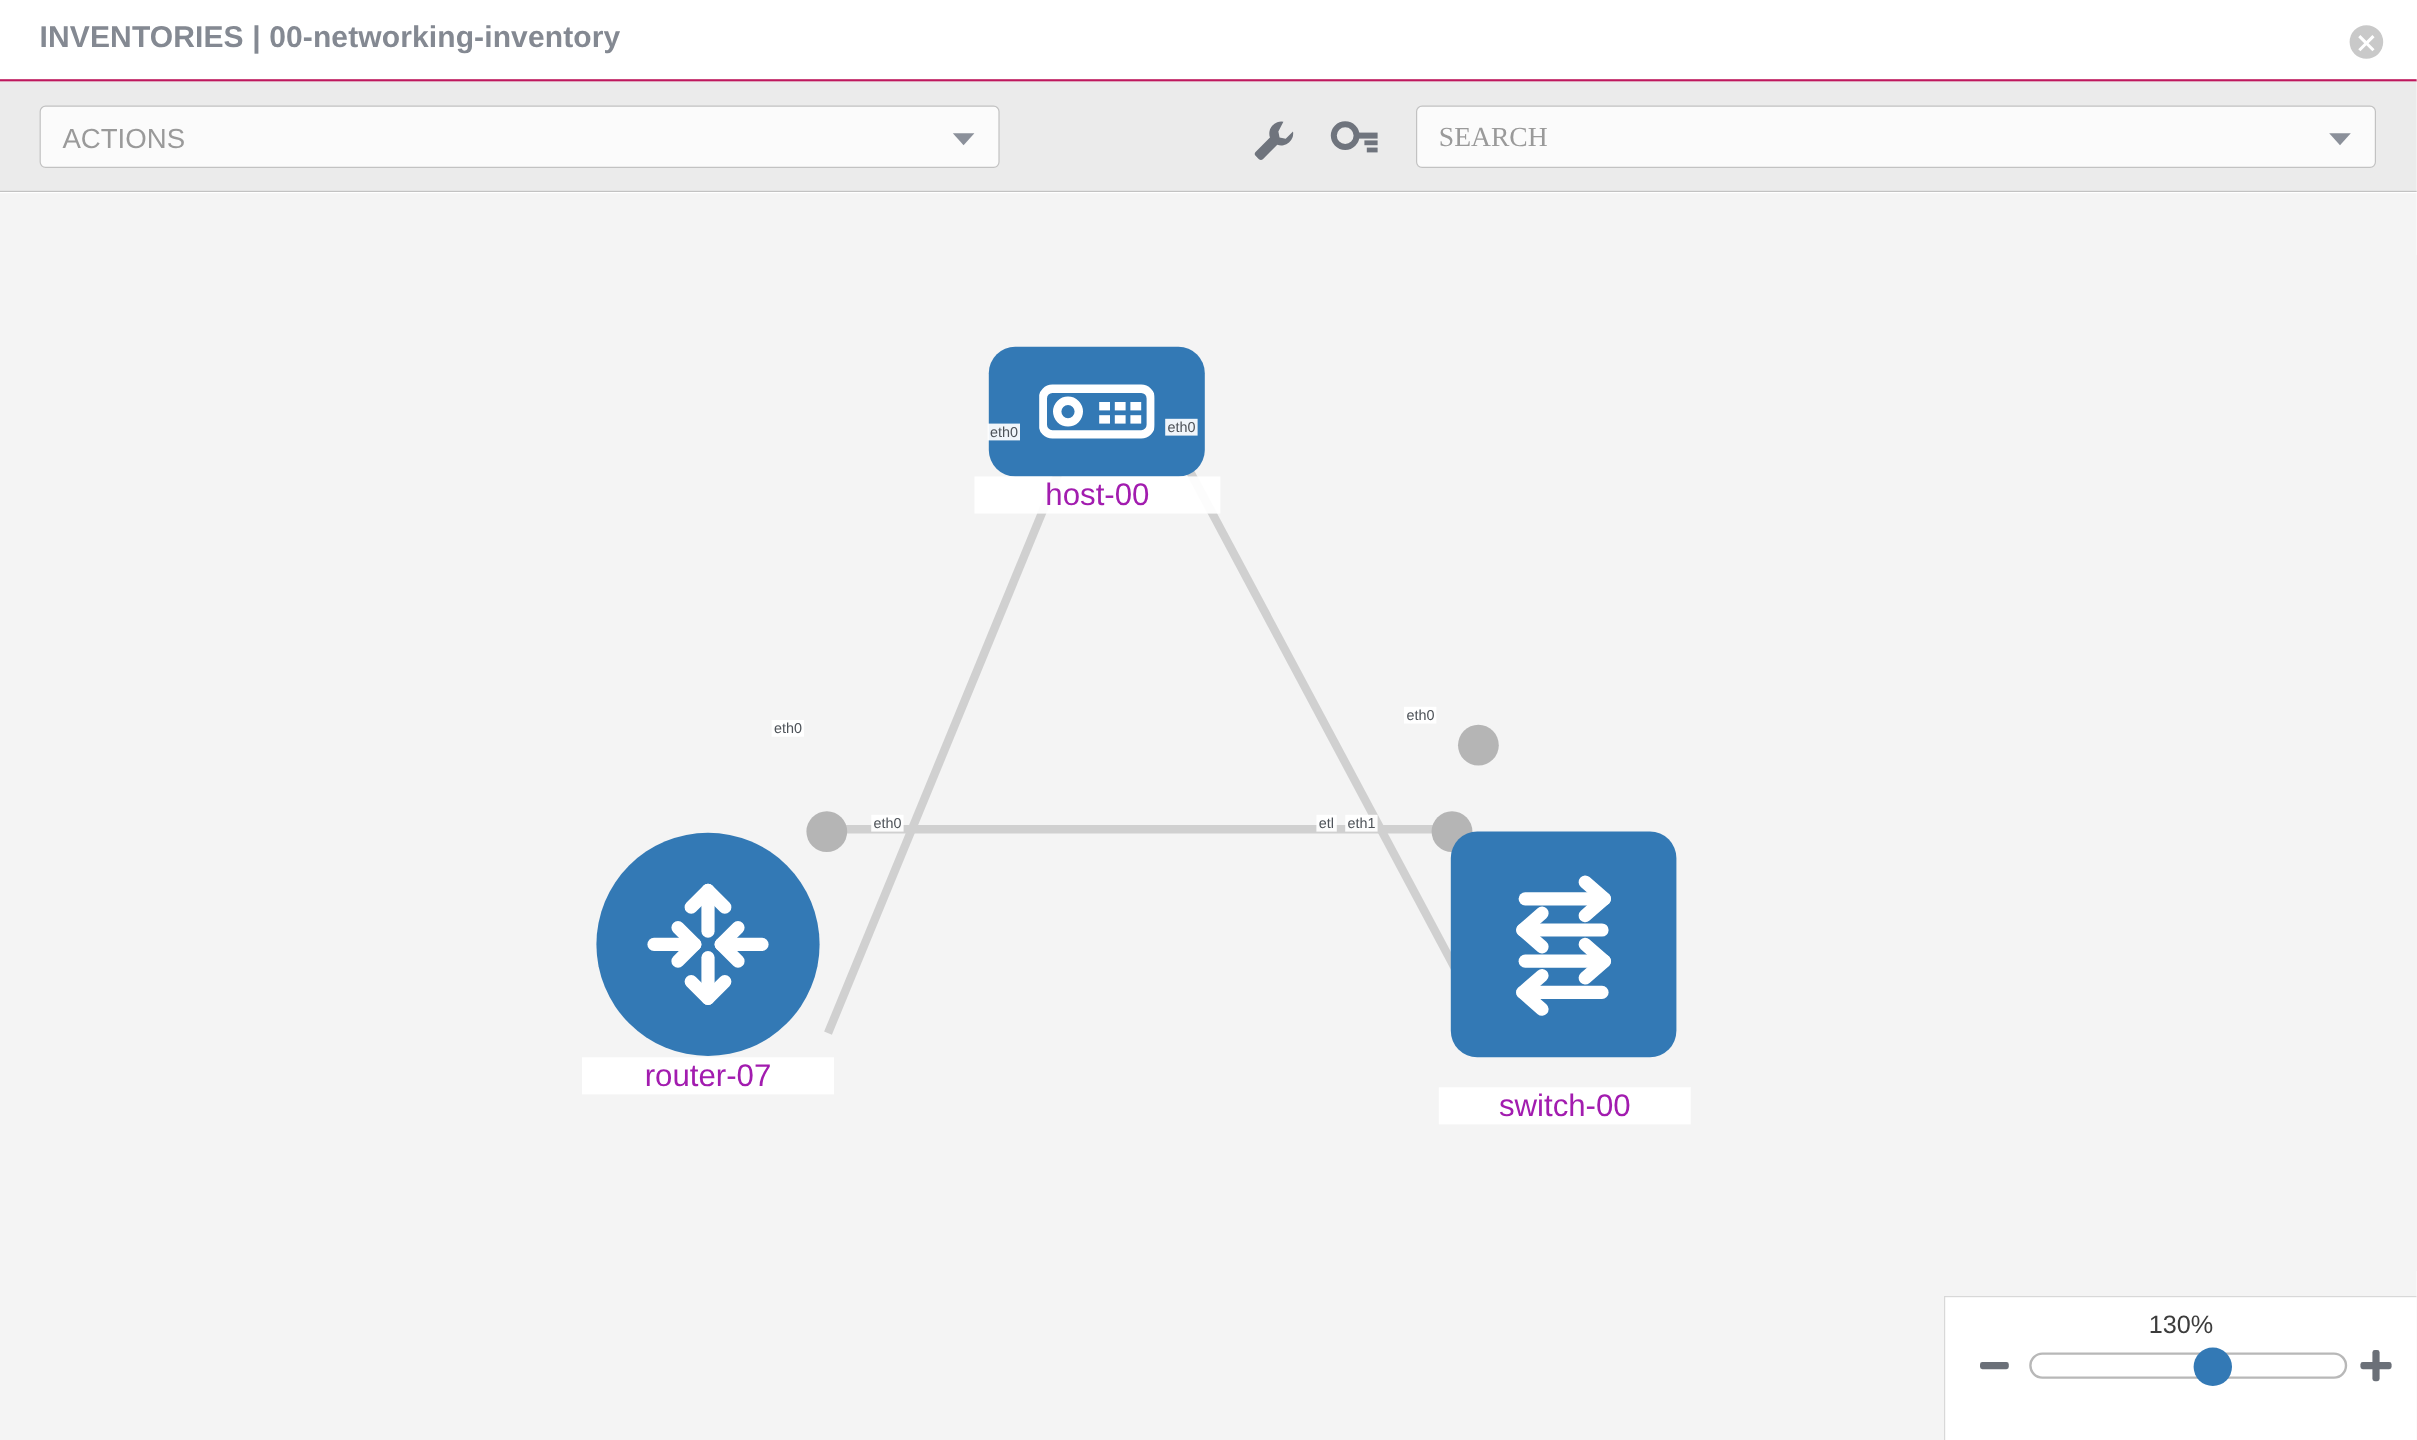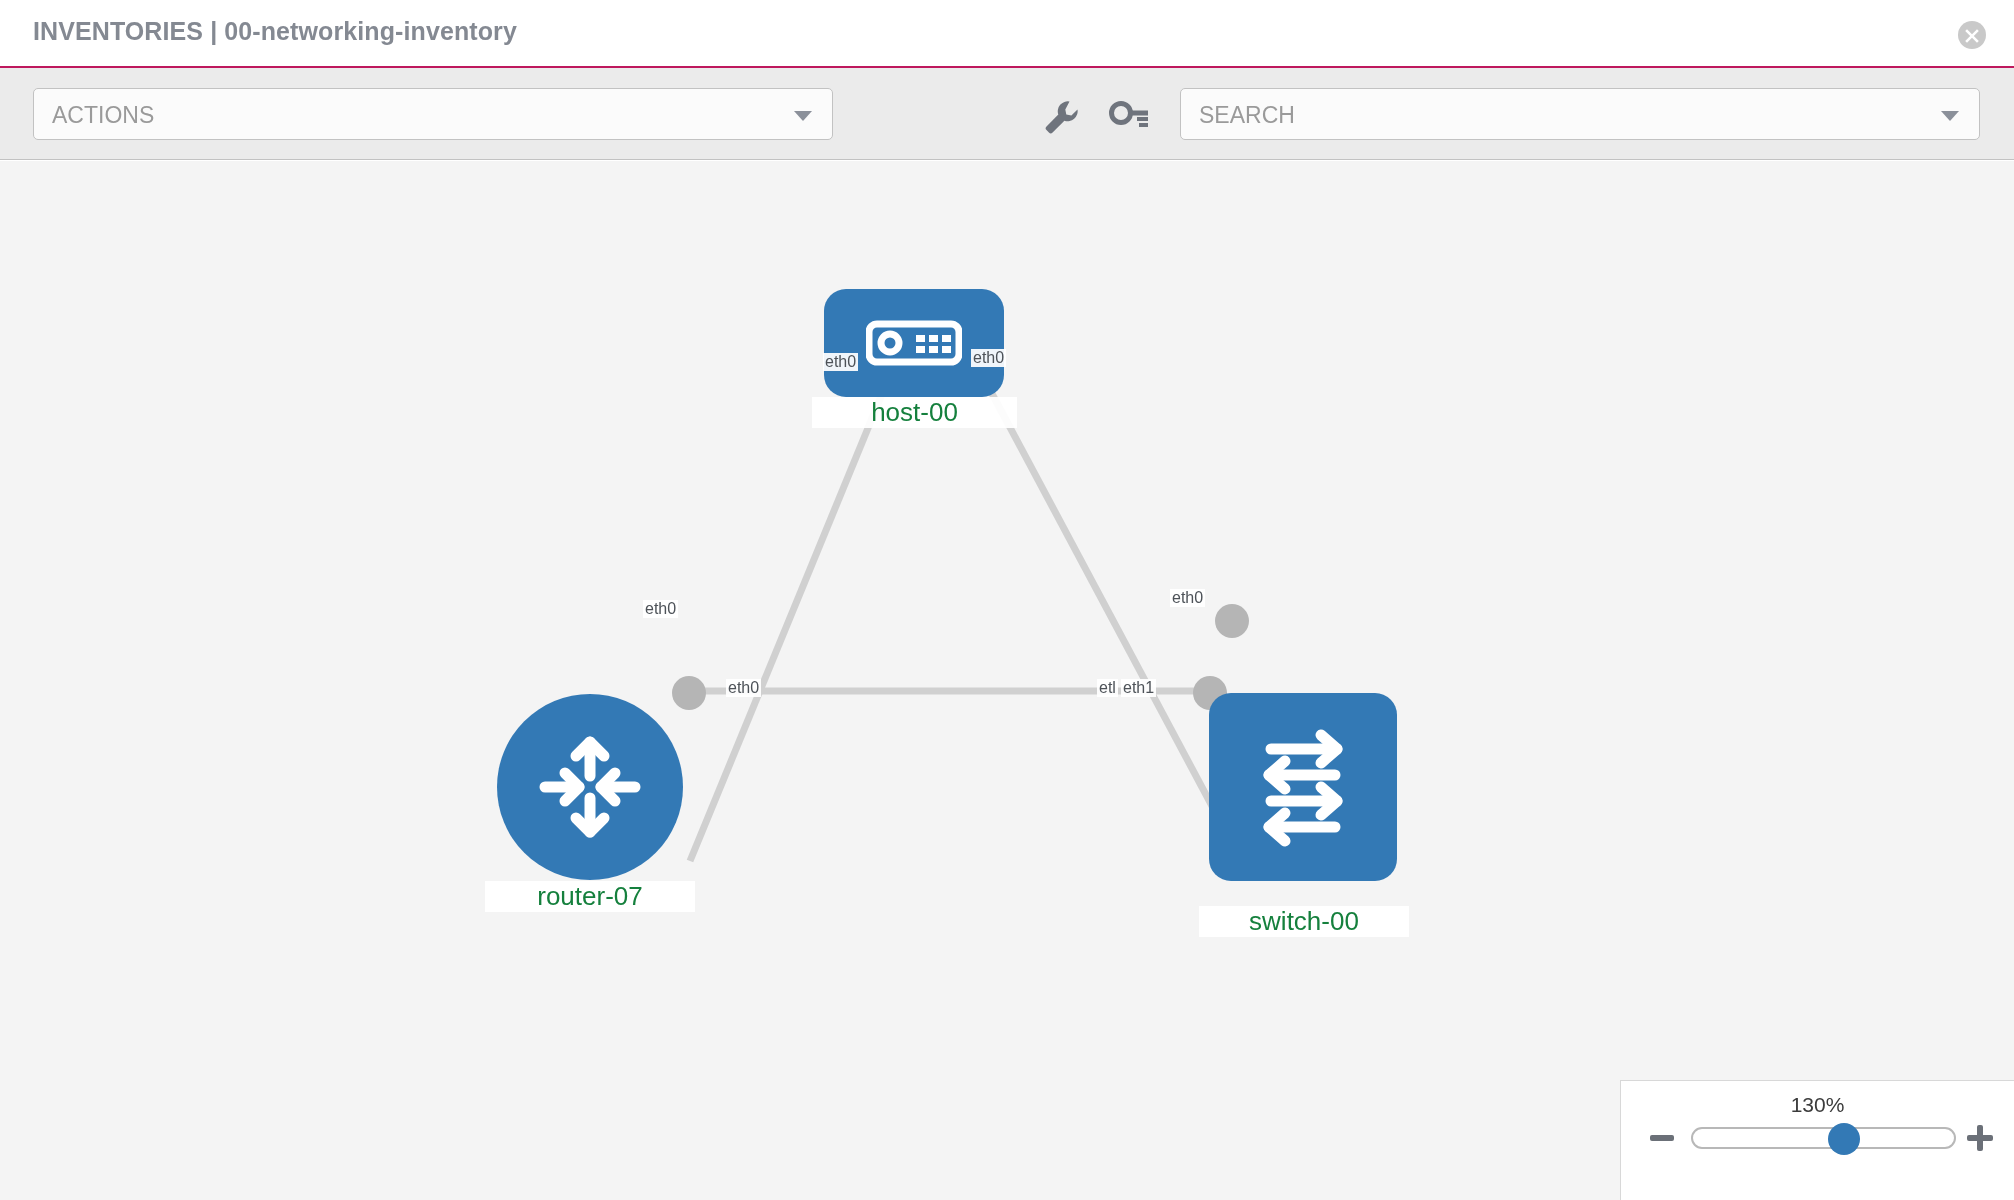--- a/index.html
+++ b/index.html
@@ -77,21 +77,21 @@
   .caret {
     position: absolute;
     right: 20px;
     top: 22px;
     width: 0; height: 0;
     border-left: 9px solid transparent;
     border-right: 9px solid transparent;
     border-top: 10px solid #8b909a;
   }
   #actions-select { left: 33px; top: 20px; width: 800px; }
-  #search-select  { left: 1180px; top: 20px; width: 800px; }
+  #search-select  { left: 1180px; top: 20px; width: 800px; font-family: Liberation Serif, serif; }
 
   .icon-btn {
     position: absolute;
     top: 30px;
     width: 42px; height: 36px;
     cursor: pointer;
   }
   #wrench-btn { left: 1040px; }
   #key-btn    { left: 1108px; }
 
@@ -122,39 +122,39 @@
     display: flex;
     align-items: center;
     justify-content: center;
   }
   .shape-rounded { border-radius: 22px; }
   .shape-circle  { border-radius: 50%; }
 
   .node-label {
     position: absolute;
     font-size: 26px;
-    color: #15803d;
+    color: #a21caf;
     background: rgba(255,255,255,0.92);
     white-space: nowrap;
     padding: 0 2px;
     text-align: center;
   }
 
   
   .stub {
     position: absolute;
     background: #b5b5b5;
     border-radius: 50%;
     width: 34px; height: 34px;
   }
 
   
   .edge-label {
     position: absolute;
-    font-size: 16px;
+    font-size: 12px;
     color: #4d5258;
     background: rgba(255,255,255,0.93);
     padding: 0 2px;
     white-space: nowrap;
   }
 
   
   .zoom-panel {
     position: absolute;
     right: 0; bottom: 0;

